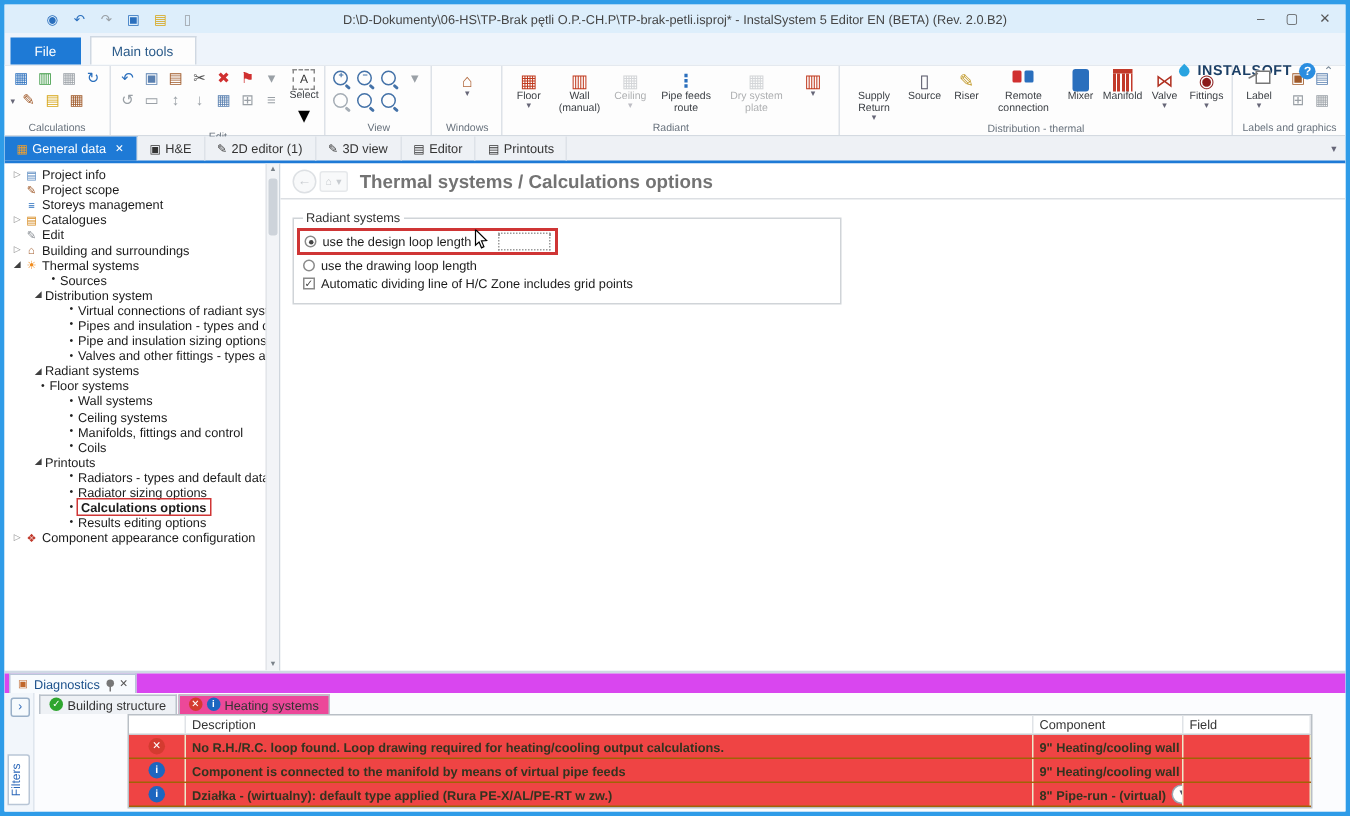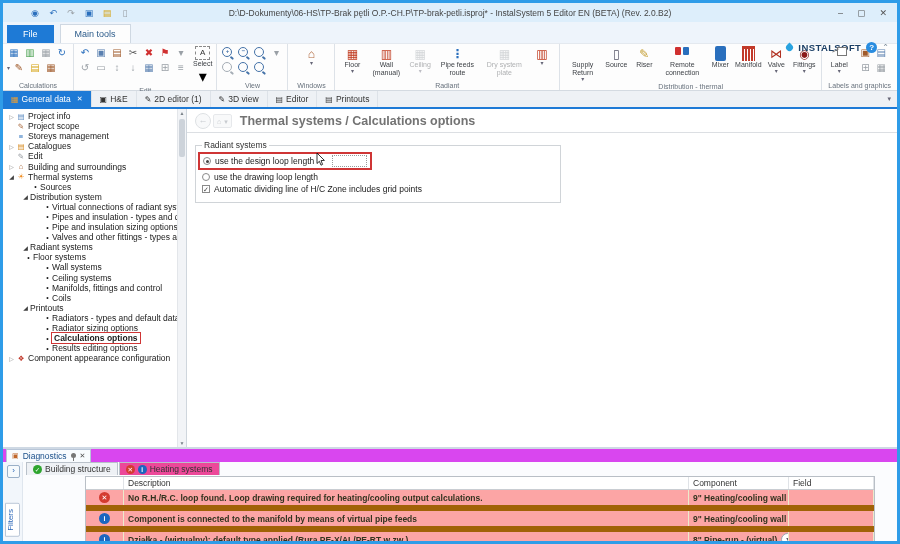--- a/index.html
+++ b/index.html
@@ -106,30 +106,30 @@
   .diagtab{display:flex;align-items:center;gap:4px;background:#f8fbfe;border:1px solid #b8c6d8;border-bottom:none;font-size:8.5px;color:#1a4f8a;padding:1px 5px;margin-left:3px;}
   .diagtab .ico{font-size:7px;color:#c0662a;}
   .pin{display:inline-block;width:5px;height:5px;background:#777;border-radius:50%;position:relative;top:-1px;}
   .pin::after{content:"";position:absolute;top:4px;left:2px;width:1px;height:4px;background:#777;}
   .diagclose{font-size:7px;color:#555;}
   .diagbody{flex:1;display:flex;min-height:0;background:#fbfcfe;}
   .diagside{width:19px;flex:none;position:relative;border-right:1px solid #dfe6ee;background:#f2f6fb;}
   .sideBtn{position:absolute;left:4px;top:3px;width:11px;height:11px;border:1px solid #9ab0c8;background:#f6fafd;color:#2a66b8;font-size:8px;line-height:10px;text-align:center;border-radius:2px;}
   .vtab{position:absolute;left:2px;bottom:4px;width:13px;padding:5px 0;border:1px solid #b9c6d6;background:#fff;color:#2a66b8;font-size:8px;writing-mode:vertical-rl;transform:rotate(180deg);text-align:center;border-radius:2px 0 0 2px;}
   .diagmain{flex:1;display:flex;flex-direction:column;min-width:0;}
-  .dtabs{height:14px;display:flex;align-items:flex-start;padding-left:3px;flex:none;}
+  .dtabs{height:14px;display:flex;align-items:center;padding-left:3px;flex:none;}
   .dgtab{display:flex;align-items:center;gap:3px;font-size:8.5px;color:#333;background:#eef1f5;border:1px solid #b9c1ca;border-bottom:none;padding:1px 6px;margin-right:1px;}
   .dgtab.active{background:#ec4899;position:relative;z-index:1;}
   .badge{width:9px;height:9px;border-radius:50%;color:#fff;font-size:6.5px;line-height:9px;text-align:center;display:inline-block;font-weight:bold;flex:none;}
   .b-success{background:#2ea52e}.b-error{background:#d43b30}.b-info{background:#1c66c0}
   .dtable{margin:0 22px 0 62px;border:1px solid #b9bfc6;background:#fff;flex:none;}
   .dhr,.drow{display:grid;grid-template-columns:38px 1fr 100px 85px;align-items:center;}
   .dhr{height:12px;border-bottom:1px solid #c9cdd2;font-size:8.5px;color:#333;}
   .dhr>div{padding:0 4px;border-right:1px solid #e0e3e7;height:100%;display:flex;align-items:center;}
-  .drow{height:15px;background:#fca5a5;border-bottom:6px solid #a16207;font-size:8.5px;font-weight:bold;color:#33331f;}
+  .drow{height:15px;background:#ef4444;border-bottom:1px solid #a16207;font-size:8.5px;font-weight:bold;color:#33331f;}
   .drow>div{padding:0 4px;border-right:1px solid #eceacb;height:100%;display:flex;align-items:center;gap:4px;overflow:hidden;white-space:nowrap;}
   .drow .sev{justify-content:center;}
   .sevb{width:11px;height:11px;border-radius:50%;color:#fff;font-size:7px;line-height:11px;text-align:center;font-weight:bold;}
   .cdd{margin-left:auto;width:11px;height:11px;border:1px solid #9aa5b1;border-radius:50%;background:#fff;font-size:6px;line-height:10px;text-align:center;color:#556;flex:none;}
 </style>
 </head>
 <body>
 
 <div class="stage">
 

